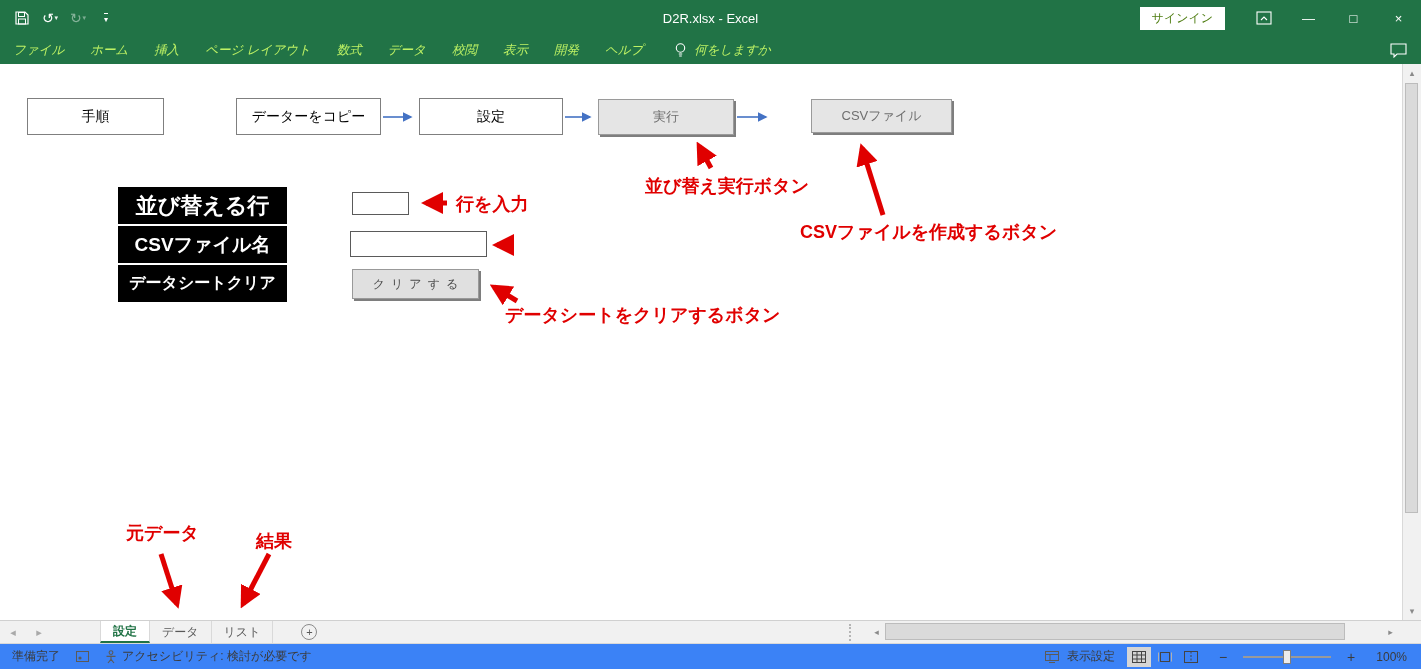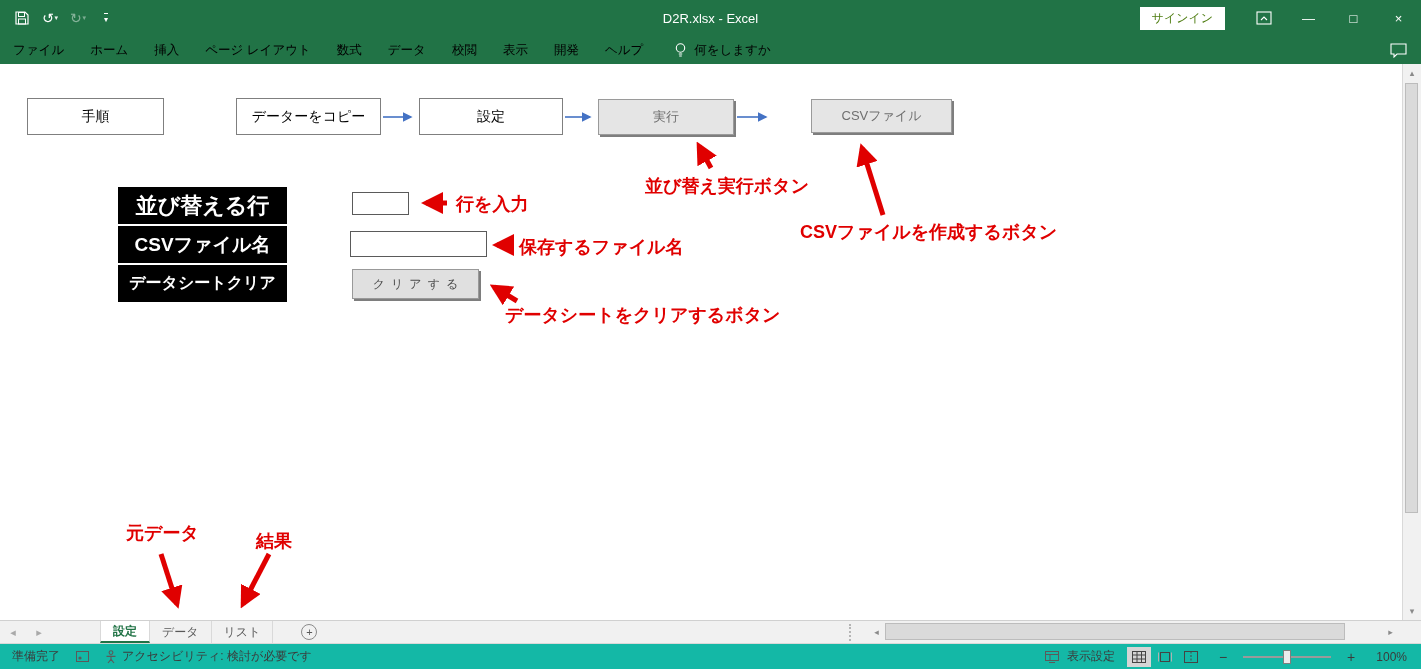--- a/index.html
+++ b/index.html
@@ -16,21 +16,21 @@
   .qat-btn.dim { opacity:.45; }
   .custom-chev { font-size:8px; border-top:1px solid #fff; padding-top:1px; }
   .title-text { position:absolute; left:50%; transform:translateX(-50%); font-size:13px; white-space:nowrap; }
   .title-right { margin-left:auto; display:flex; align-items:center; height:100%; }
   .signin { background:#fff; color:#4d7c0f; font-size:12px; padding:3px 12px; margin-right:16px; cursor:default; }
   .win-btn { width:45px; height:36px; display:flex; align-items:center; justify-content:center;
     font-size:13px; color:#fff; cursor:default; }
 
   
   .menubar { position:absolute; top:36px; left:0; width:1421px; height:28px;
-    background:#217346; display:flex; align-items:center; color:#000000; font-size:12.5px; }
+    background:#217346; display:flex; align-items:center; color:#bef264; font-size:12.5px;font-style:italic; }
   .menu-item { padding:0 13px; height:100%; display:flex; align-items:center; cursor:default; white-space:nowrap; }
   .tellme { display:flex; align-items:center; gap:7px; margin-left:18px; cursor:default; }
   .comment-btn { margin-left:auto; margin-right:14px; display:flex; align-items:center; cursor:default; }
 
   
   .workspace { position:absolute; top:64px; left:0; width:1402px; height:556px; background:#fff; overflow:hidden; }
   .overlay { position:absolute; top:0; left:0; pointer-events:none; }
 
   .shape { position:absolute; display:flex; align-items:center; justify-content:center;
     font-size:14px; color:#000; background:#fff; border:1px solid #7f7f7f; cursor:default; }
@@ -76,21 +76,21 @@
   .hscroll { position:absolute; left:868px; top:621px; width:531px; height:21px;
     background:#f1f1f1; display:flex; align-items:stretch; }
   .h-arrow { width:17px; display:flex; align-items:center; justify-content:center;
     font-size:9px; color:#8a8a8a; cursor:default; }
   .htrack { position:relative; flex:1; }
   .hthumb { position:absolute; top:2px; bottom:2px; left:0; width:460px;
     background:#dadada; border:1px solid #bcbcbc; }
 
   
   .statusbar { position:absolute; top:643px; left:0; width:1421px; height:26px;
-    background:#14b8a6; border-top:1px solid #d9d9d9; display:flex; align-items:center;
+    background:#3b82f6; border-top:1px solid #d9d9d9; display:flex; align-items:center;
     font-size:12px; color:#3b3b3b; }
   .status-left { display:flex; align-items:center; gap:16px; padding-left:12px; }
   .accessibility { display:flex; align-items:center; gap:5px; cursor:default; }
   .macro-btn { display:flex; align-items:center; cursor:default; }
   .status-right { margin-left:auto; display:flex; align-items:center; gap:12px; padding-right:14px; }
   .display-settings { display:flex; align-items:center; gap:8px; cursor:default; }
   .view-btns { display:flex; gap:2px; }
   .view-btn { width:24px; height:20px; display:flex; align-items:center; justify-content:center; cursor:default; }
   .view-btn.selected { background:#d5d5d5; }
   .zoom-out, .zoom-in { width:16px; text-align:center; font-size:14px; color:#3b3b3b; cursor:default; }
@@ -176,21 +176,20 @@
 
   <div class="black-box" style="top:123px; height:37px; font-size:22px;">並び替える行</div>
   <div class="black-box" style="top:162px; height:37px; font-size:19px;">CSVファイル名</div>
   <div class="black-box" style="top:201px; height:37px; font-size:16px;">データシートクリア</div>
 
   <input class="cellbox" style="left: 352px; top: 128px; width: 57px; height: 23px;" value="">
   <input class="cellbox" style="left: 350px; top: 167px; width: 137px; height: 26px;" value="">
   <div class="clear-btn" style="left:352px; top:205px; width:127px; height:30px;">クリアする</div>
 
   <div class="note" style="left:456px; top:128px;">行を入力</div>
-  <div class="note" style="left:519px; top:171px;">保存するファイル名</div>
   <div class="note" style="left:505px; top:239px;">データシートをクリアするボタン</div>
   <div class="note" style="left:645px; top:110px;">並び替え実行ボタン</div>
   <div class="note" style="left:800px; top:156px;">CSVファイルを作成するボタン</div>
   <div class="note" style="left:126px; top:457px;">元データ</div>
   <div class="note" style="left:256px; top:465px;">結果</div>
 
   <svg class="overlay" width="1402" height="556">
     <defs>
       <marker id="mb" markerWidth="6" markerHeight="6" refX="5" refY="3" orient="auto">
         <path d="M0,0 L6,3 L0,6 Z" fill="#4472c4"></path>

